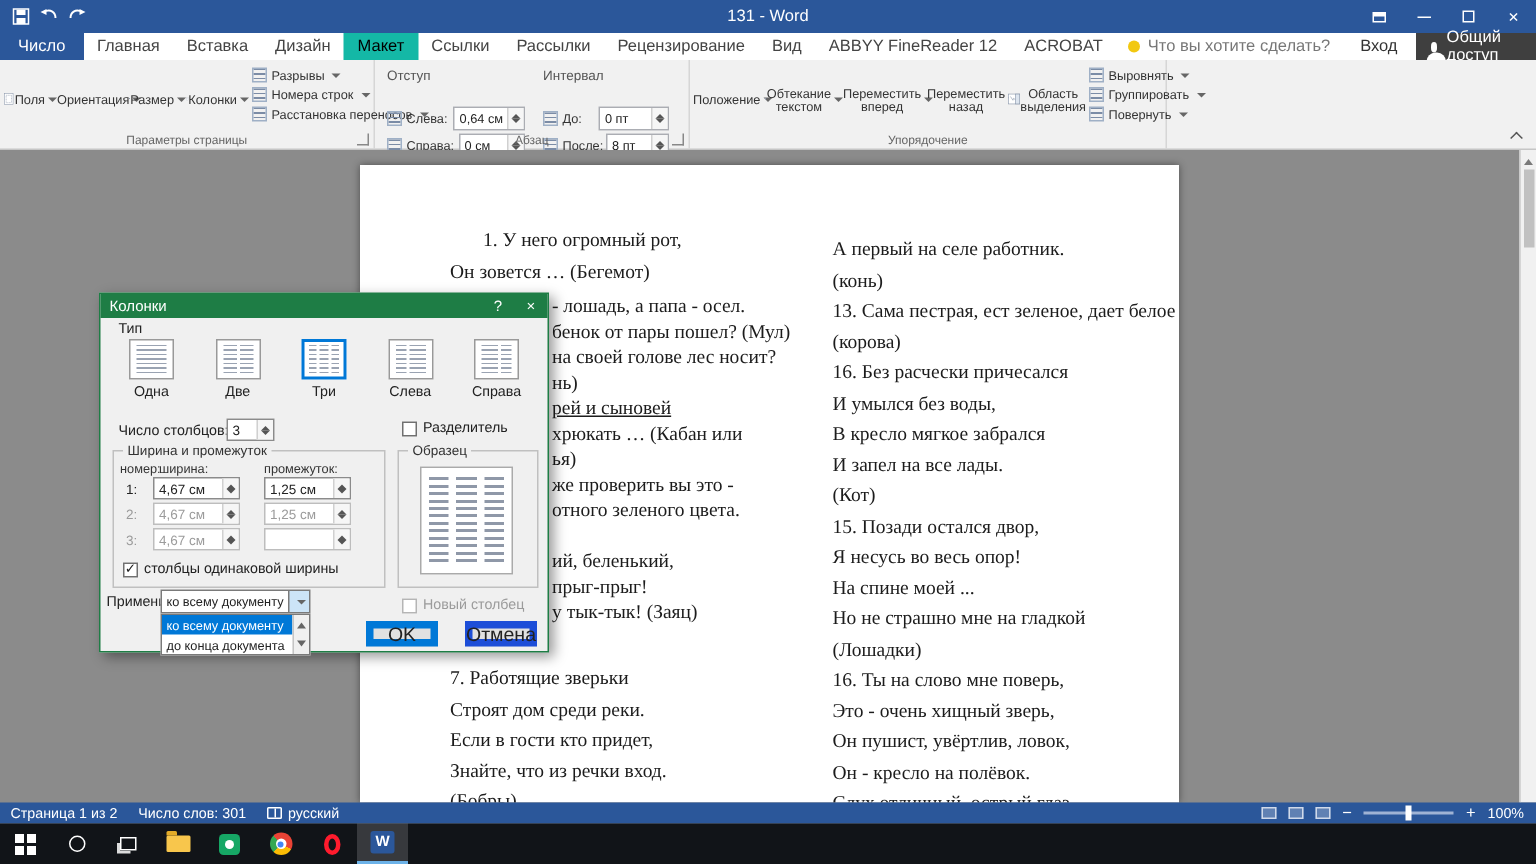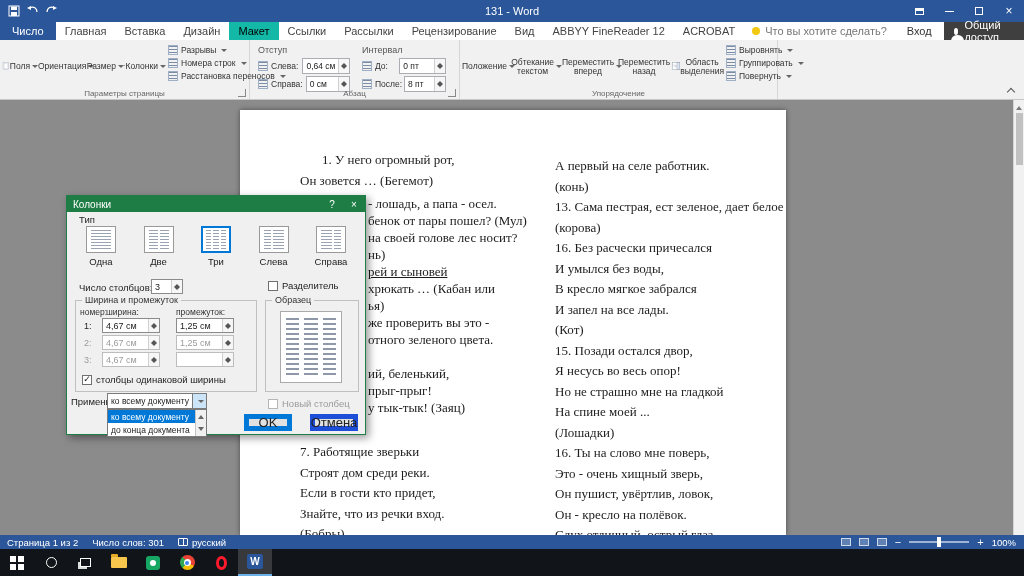--- a/index.html
+++ b/index.html
@@ -37,21 +37,21 @@
   .glabel-r{position:absolute;bottom:1px;left:0;right:0;text-align:center;font-size:8px;color:#666;white-space:nowrap}
   .launcher{position:absolute;bottom:2px;right:3px;width:8px;height:8px;border-right:1px solid #888;border-bottom:1px solid #888}
   .bigbtn{display:flex;align-items:center;justify-content:flex-start;padding-top:2px;text-align:center;font-size:8.5px;color:#333;line-height:1.1}
   .bigbtn .blabel{margin-top:2px;white-space:normal}
   .tri-d{display:inline-block;width:0;height:0;border-left:3px solid transparent;border-right:3px solid transparent;border-top:3px solid #666;margin-left:2px;vertical-align:middle}
   .smallcol{display:flex;flex-direction:column;justify-content:flex-start;gap:3px;padding:2px 2px}
   .smallbtn{display:flex;align-items:center;gap:3px;font-size:8.5px;color:#333;white-space:nowrap}
   .mini{width:10px;height:10px;border:1px solid #9fb0c6;background:
     repeating-linear-gradient(to bottom,#7b8ca6 0 1px,transparent 1px 3px);flex:0 0 auto}
   .parcol{display:flex;flex-direction:column;gap:2px;padding:2px 6px}
-  .parhead{font-size:9px;color:#555;margin-bottom:1px}
+  .parhead{font-size:9px;color:#555;margin-bottom:14px}
   .parrow{display:flex;align-items:center;gap:3px;font-size:8.5px;color:#333}
   .parrow .plabel{width:34px}
   .vbox{display:flex;align-items:center;justify-content:space-between;background:#fff;border:1px solid #abadb3;height:16px;width:56px;font-size:8.5px;padding-left:3px;color:#222}
   .spin{width:11px;height:100%;display:flex;flex-direction:column;align-items:center;justify-content:center;gap:1px;border-left:1px solid #d0d0d0;background:#f6f6f6}
   .spin .up{width:0;height:0;border:3px solid transparent;border-bottom:3px solid #555;margin-bottom:-1px}
   .spin .dn{width:0;height:0;border:3px solid transparent;border-top:3px solid #555}
   .collapse-chev{position:absolute;right:10px;bottom:4px;width:6px;height:6px;border-left:1.5px solid #555;border-top:1.5px solid #555;transform:rotate(45deg)}
 
   
   #docarea{position:absolute;top:100px;left:0;width:1024px;height:435px;background:#8b8b8b}
@@ -428,22 +428,22 @@
         <div class="dline">(конь)</div>
         <div class="dline">13. Сама пестрая, ест зеленое, дает белое</div>
         <div class="dline">(корова)</div>
         <div class="dline">16. Без расчески причесался</div>
         <div class="dline">И умылся без воды,</div>
         <div class="dline">В кресло мягкое забрался</div>
         <div class="dline">И запел на все лады.</div>
         <div class="dline">(Кот)</div>
         <div class="dline">15. Позади остался двор,</div>
         <div class="dline">Я несусь во весь опор!</div>
+        <div class="dline">На спине моей ...</div>
         <div class="dline">Но не страшно мне на гладкой</div>
-        <div class="dline">На спине моей ...</div>
         <div class="dline">(Лошадки)</div>
         <div class="dline">16. Ты на слово мне поверь,</div>
         <div class="dline">Это - очень хищный зверь,</div>
         <div class="dline">Он пушист, увёртлив, ловок,</div>
         <div class="dline">Он - кресло на полёвок.</div>
         <div class="dline">Слух отличный, острый глаз,</div>
       </div>
   </div>
   <div id="vscroll">
     <div class="arr"></div>

